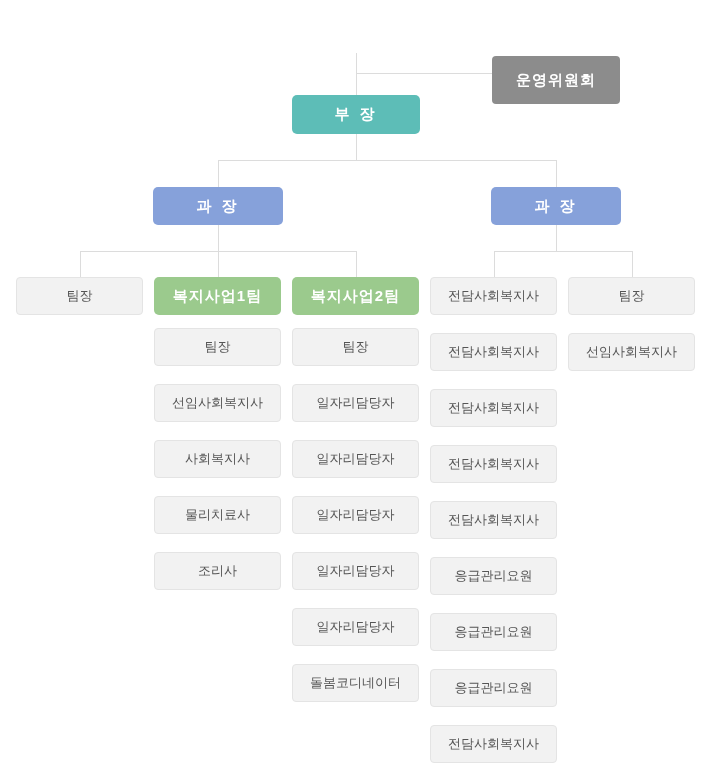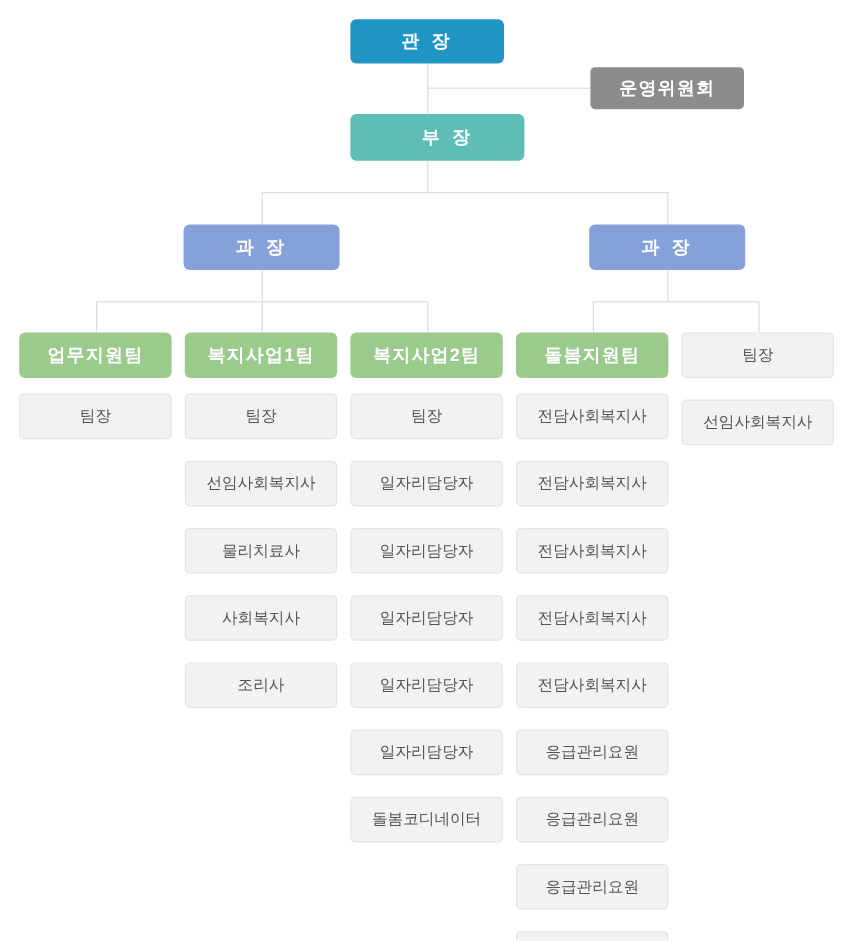--- a/index.html
+++ b/index.html
@@ -9,21 +9,21 @@
   
   .hline,.vline{position:absolute;background:var(--line,#dcdcdc);}
   .hline{height:1px;}
   .vline{width:1px;}
 
   
   .node{position:absolute;display:flex;align-items:center;justify-content:center;
         color:#ffffff;font-weight:bold;font-size:15px;letter-spacing:3px;border-radius:5px;}
   .node-director{background:var(--director,#2095c4);}
   .node-committee{background:var(--committee,#8c8c8c);letter-spacing:1px;border-radius:4px;}
-  .node-depthead{background:var(--dept_head,#5dbdb7);padding-left:17px;}
+  .node-depthead{background:var(--dept_head,#5dbdb7);}
   .node-manager{background:var(--manager,#86a1da);}
 
   
   .col{position:absolute;top:277px;width:127px;display:flex;flex-direction:column;}
   .team-head{height:38px;border-radius:5px;background:var(--team,#9bca8d);
              display:flex;align-items:center;justify-content:center;
              color:#ffffff;font-weight:bold;font-size:15px;letter-spacing:1px;
              margin-bottom:13px;}
   .member{height:36px;border:1px solid var(--member_border,#e4e4e4);
           background:var(--member_bg,#f2f2f2);border-radius:4px;
@@ -44,57 +44,54 @@
   <div class="vline" style="left:218px;top:225px;height:26px;"></div>
   <div class="vline" style="left:556px;top:225px;height:26px;"></div>
   <div class="hline" style="left:80px;top:251px;width:276px;"></div>
   <div class="hline" style="left:494px;top:251px;width:138px;"></div>
   <div class="vline" style="left:80px;top:251px;height:26px;"></div>
   <div class="vline" style="left:218px;top:251px;height:26px;"></div>
   <div class="vline" style="left:356px;top:251px;height:26px;"></div>
   <div class="vline" style="left:494px;top:251px;height:26px;"></div>
   <div class="vline" style="left:632px;top:251px;height:26px;"></div>
 
-  <div class="node node-director" style="left:292px;top:16px;width:128px;height:37px;">관 장</div>
 
-  <div class="node node-committee" style="left:492px;top:56px;width:128px;height:35px;">운영위원회</div>
+  <div class="node node-committee" style="left:492px;top:56px;width:128px;height:48px;">운영위원회</div>
 
   <div class="node node-depthead" style="left:292px;top:95px;width:128px;height:39px;">부 장</div>
 
   <div class="node node-manager" style="left:153px;top:187px;width:130px;height:38px;">과 장</div>
 
   <div class="node node-manager" style="left:491px;top:187px;width:130px;height:38px;">과 장</div>
 
   <div class="col" style="left:16px;">
-    <div class="team-head">업무지원팀</div>
     <div class="member">팀장</div>
   </div>
 
   <div class="col" style="left:154px;">
     <div class="team-head">복지사업1팀</div>
     <div class="member">팀장</div>
     <div class="member">선임사회복지사</div>
+    <div class="member">사회복지사</div>
     <div class="member">물리치료사</div>
-    <div class="member">사회복지사</div>
     <div class="member">조리사</div>
   </div>
 
   <div class="col" style="left:292px;">
     <div class="team-head">복지사업2팀</div>
     <div class="member">팀장</div>
     <div class="member">일자리담당자</div>
     <div class="member">일자리담당자</div>
     <div class="member">일자리담당자</div>
     <div class="member">일자리담당자</div>
     <div class="member">일자리담당자</div>
     <div class="member">돌봄코디네이터</div>
   </div>
 
   <div class="col" style="left:430px;">
-    <div class="team-head">돌봄지원팀</div>
     <div class="member">전담사회복지사</div>
     <div class="member">전담사회복지사</div>
     <div class="member">전담사회복지사</div>
     <div class="member">전담사회복지사</div>
     <div class="member">전담사회복지사</div>
     <div class="member">응급관리요원</div>
     <div class="member">응급관리요원</div>
     <div class="member">응급관리요원</div>
     <div class="member">전담사회복지사</div>
   </div>

